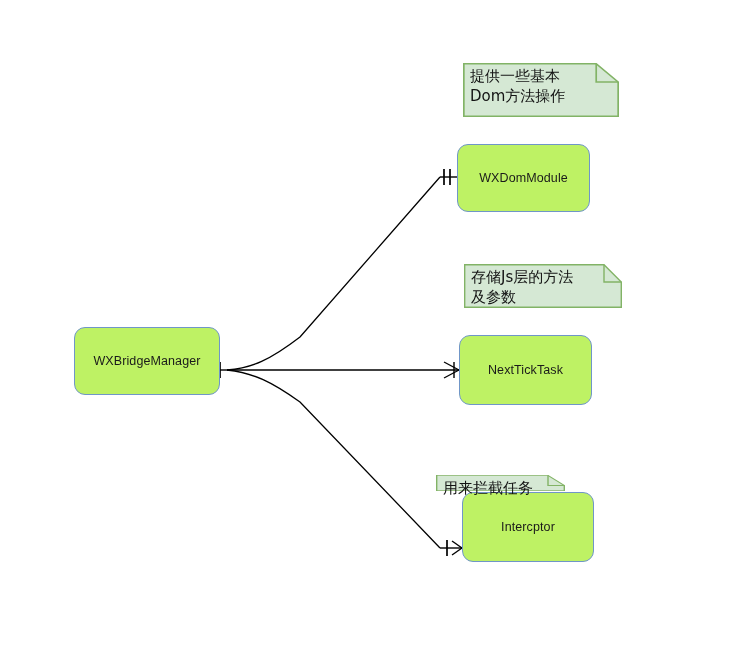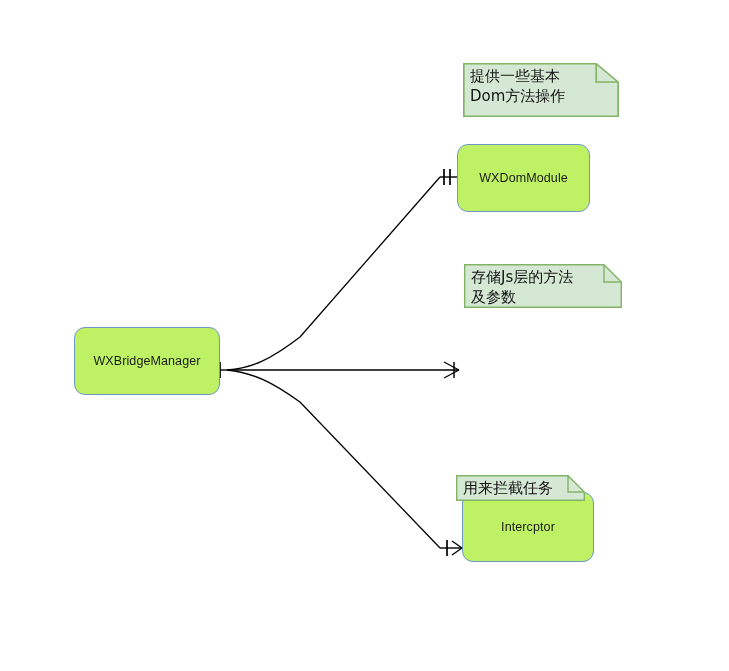--- a/index.html
+++ b/index.html
@@ -109,20 +109,23 @@
   </svg>
 
   <div class="node" style="left:74px; top:327px; width:146px; height:68px;">
     <span class="node-label">WXBridgeManager</span>
   </div>
 
   <div class="node" style="left:457px; top:144px; width:133px; height:68px;">
     <span class="node-label">WXDomModule</span>
   </div>
 
+  <div class="node" style="left:459px; top:335px; width:133px; height:70px;">
+    <span class="node-label">NextTickTask</span>
+  </div>
 
   <div class="node" style="left:462px; top:492px; width:132px; height:70px;">
     <span class="node-label">Intercptor</span>
   </div>
 
   <div class="note" style="left:463px; top:63px; width:156px; height:54px;">
     <svg class="note-shape" viewBox="0 0 130 54" width="130" height="54" preserveAspectRatio="none" xmlns="http://www.w3.org/2000/svg">
       <path d="M 0.7,0.7 L 111,0.7 L 129.3,19 L 129.3,53.3 L 0.7,53.3 Z" fill="#d5e8d4" stroke="#82b366" stroke-width="1.4"></path>
       <path d="M 111,0.7 L 111,19 L 129.3,19" fill="none" stroke="#82b366" stroke-width="1.4"></path>
     </svg>
@@ -132,21 +135,21 @@
 
   <div class="note" style="left:456px; top:264px; width:158px; height:44px;margin-left:8px;">
     <svg class="note-shape" viewBox="0 0 158 44" width="158" height="44" preserveAspectRatio="none" xmlns="http://www.w3.org/2000/svg">
       <path d="M 0.7,0.7 L 140,0.7 L 157.3,18 L 157.3,43.3 L 0.7,43.3 Z" fill="#d5e8d4" stroke="#82b366" stroke-width="1.4"></path>
       <path d="M 140,0.7 L 140,18 L 157.3,18" fill="none" stroke="#82b366" stroke-width="1.4"></path>
     </svg>
     <span class="note-text">存储Js层的方法
 及参数</span>
   </div>
 
-  <div class="note" style="left:456px; top:475px; width:129px; height:26px;">
+  <div class="note" style="left:436px; top:475px; width:129px; height:16px;">
     <svg class="note-shape" viewBox="0 0 129 26" width="129" height="26" preserveAspectRatio="none" xmlns="http://www.w3.org/2000/svg">
       <path d="M 0.7,0.7 L 112,0.7 L 128.3,17 L 128.3,25.3 L 0.7,25.3 Z" fill="#d5e8d4" stroke="#82b366" stroke-width="1.4"></path>
       <path d="M 112,0.7 L 112,17 L 128.3,17" fill="none" stroke="#82b366" stroke-width="1.4"></path>
     </svg>
     <span class="note-text">用来拦截任务</span>
   </div>
 
 </div>
 
 </body></html>

